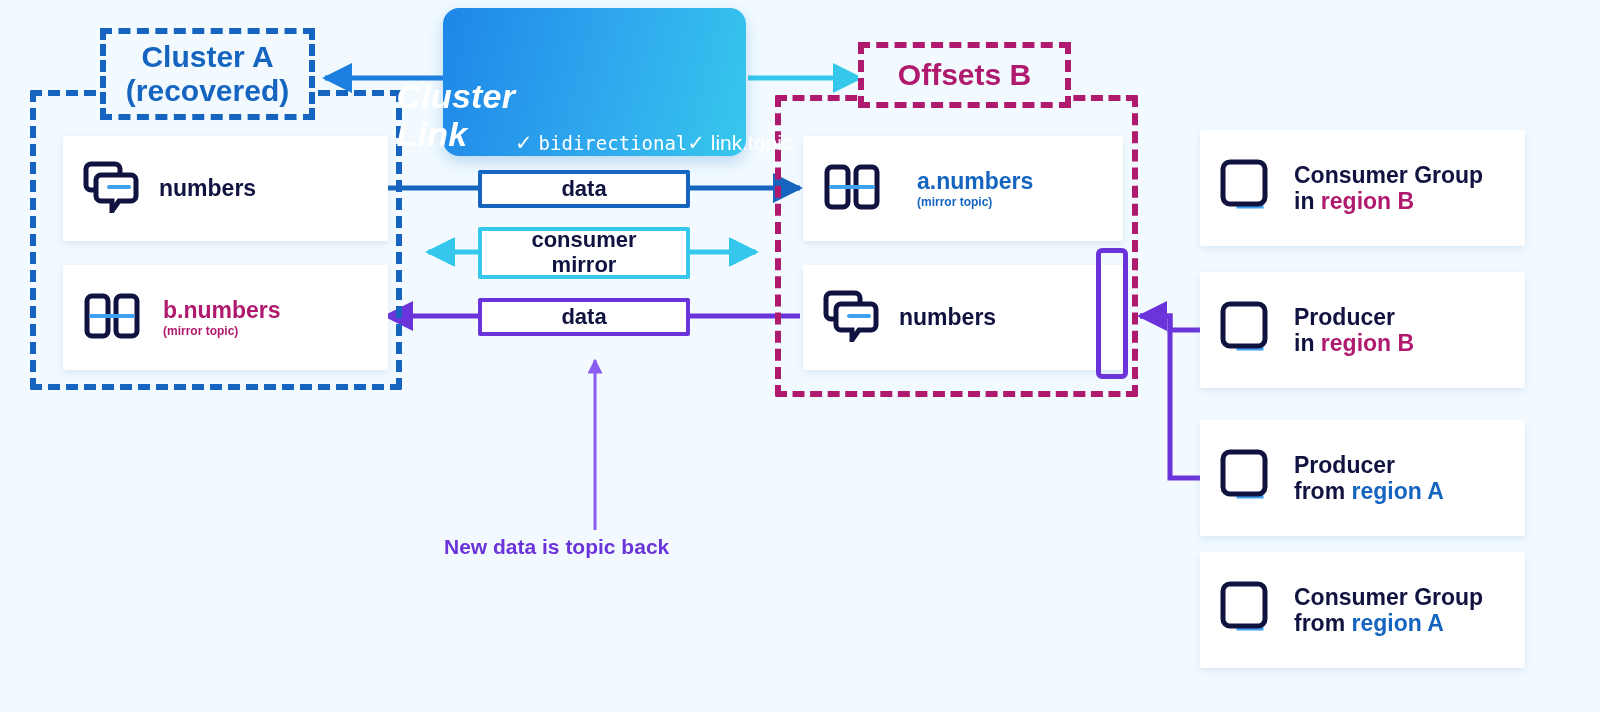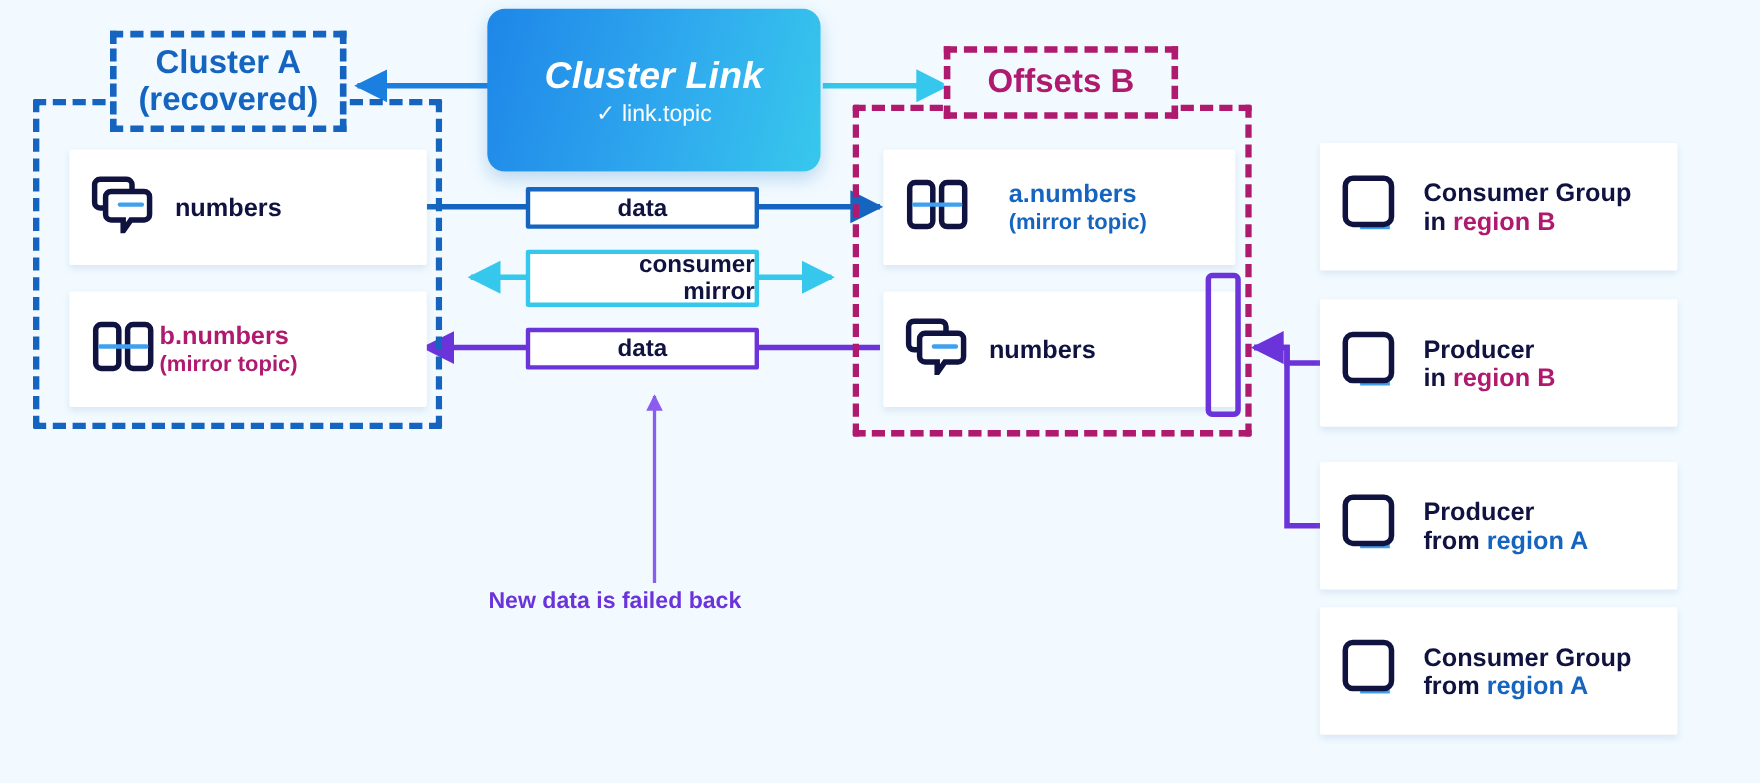--- a/index.html
+++ b/index.html
@@ -38,56 +38,56 @@
   
   .card{
     position:absolute;box-sizing:border-box;
     background:#ffffff;
     box-shadow:0 3px 7px rgba(120,160,200,.20);
     display:flex;align-items:center;
     border-radius:2px;
   }
   .card-text{display:flex;flex-direction:column;justify-content:center;}
   .card-title{font-size:23px;font-weight:bold;line-height:1.15;}
-  .card-sub{font-size:20px;font-weight:bold;line-height:1.2;}
+  .card-sub{font-size:12px;font-weight:bold;line-height:1.2;}
   .t-dark{color:#101340;}
   .t-blue{color:#1565c0;}
   .t-magenta{color:#b01a6e;}
 
   
   .icon{flex:0 0 auto;display:block;}
 
   
   .cluster-link{
     position:absolute;box-sizing:border-box;
     background:linear-gradient(105deg,#1e86e8 0%,#2fa9ee 55%,#37c8ec 100%);
     border-radius:16px;
     box-shadow:0 6px 16px rgba(60,140,210,.30);
     color:#ffffff;
-    display:flex;flex-direction:column;align-items:center;justify-content:center;
+    display:flex;flex-direction:row;align-items:flex-end;justify-content:center;
     padding-top:4px;
   }
   .cl-title{
     font-size:34px;font-weight:bold;font-style:italic;
     line-height:1.1;margin-bottom:3px;letter-spacing:.2px;
   }
   .cl-item{font-size:21px;line-height:1.26;white-space:nowrap;}
   .cl-mono{font-family:"DejaVu Sans Mono", monospace;font-size:19px;}
 
   
   .chip{
     position:absolute;box-sizing:border-box;
     background:#ffffff;border-width:4px;border-style:solid;
     display:flex;align-items:center;justify-content:center;
     text-align:center;line-height:1.12;
     font-weight:bold;color:#101340;font-size:22px;
     border-radius:2px;
   }
   .chip-blue{border-color:#1565c0;}
-  .chip-cyan{border-color:#35c8ec;align-items:flex-end;}
+  .chip-cyan{border-color:#35c8ec;}
   .chip-purple{border-color:#6b33da;}
 
   
   .write-target{
     position:absolute;box-sizing:border-box;
     border:5px solid #6b33da;border-radius:6px;background:transparent;
   }
 
   
   .caption{
@@ -164,21 +164,21 @@
   </div>
 
   <div class="card" style="left:63px;top:265px;width:325px;height:105px;padding-left:20px;">
     <span class="icon">
       <svg width="58" height="52" viewBox="0 0 58 52">
         <rect x="4" y="6" width="21" height="40" rx="5" fill="#fff" stroke="#101340" stroke-width="5"></rect>
         <rect x="33" y="6" width="21" height="40" rx="5" fill="#fff" stroke="#101340" stroke-width="5"></rect>
         <rect x="6" y="24" width="46" height="4" rx="2" fill="#3fa0ef"></rect>
       </svg>
     </span>
-    <div class="card-text" style="margin-left:4px;">
+    <div class="card-text" style="margin-left:22px;">
       <span class="card-title t-magenta">b.numbers</span>
       <span class="card-sub t-magenta">(mirror topic)</span>
     </div>
   </div>
 
   <div class="cluster-box cluster-b-body" style="left:775px;top:95px;width:363px;height:302px;"></div>
 
   <div class="cluster-label-box cluster-b-label" style="left:858px;top:42px;width:213px;height:66px;">
     <span>Offsets B</span>
   </div>
@@ -222,25 +222,29 @@
   </div>
 
   <div class="chip chip-purple" style="left:478px;top:298px;width:212px;height:38px;">
     <span>data</span>
   </div>
 
   <div class="cluster-link" style="left:443px;top:8px;width:303px;height:148px;">
     <div class="cl-title">Cluster Link</div>
     <div class="cl-item">
       <span>✓</span>
+      <span class="cl-mono">bidirectional</span>
+    </div>
+    <div class="cl-item">
+      <span>✓</span>
       <span>link.topic</span>
     </div>
   </div>
 
-  <div class="caption" style="left:444px;top:535px;">New data is failed back</div>
+  <div class="caption" style="left:444px;top:535px;">New data is topic back</div>
 
   <div class="card" style="left:1200px;top:130px;width:325px;height:116px;padding-left:18px;">
     <span class="icon">
       <svg width="60" height="58" viewBox="0 0 60 58">
         <path d="M22 30 v18 h20" fill="none" stroke="#3fa0ef" stroke-width="7" stroke-linecap="square"></path>
         <rect x="5" y="5" width="42" height="42" rx="7" fill="#fff" stroke="#101340" stroke-width="5"></rect>
       </svg>
     </span>
     <div class="card-text" style="margin-left:16px;">
       <span class="card-title t-dark">Consumer Group</span>

